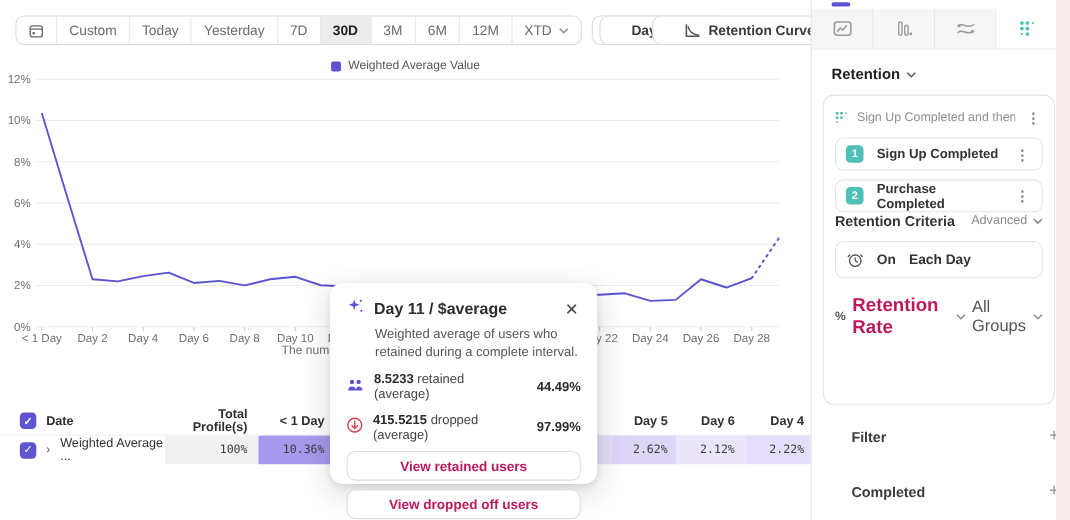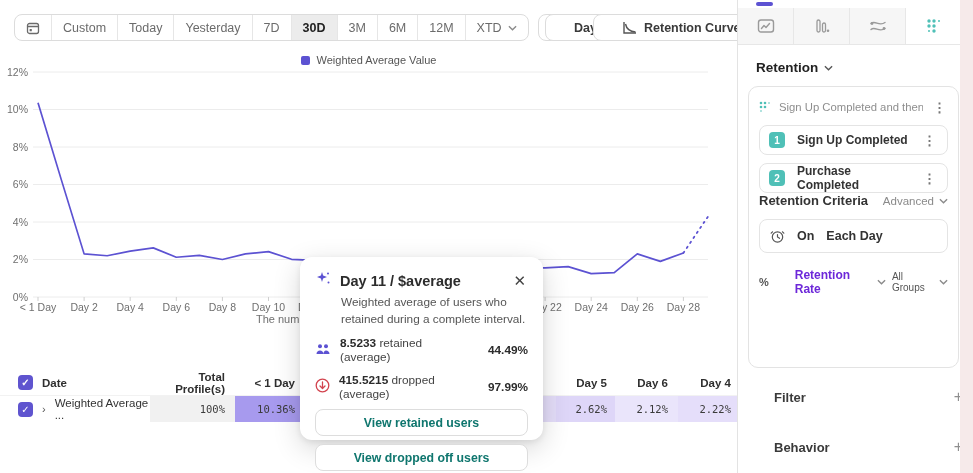--- a/index.html
+++ b/index.html
@@ -53,21 +53,21 @@
   .tooltip { position:absolute; left:300px; top:257px; width:243px; height:183px; background:#fff; border-radius:12px;
     box-shadow:0 2px 6px rgba(0,0,0,.08), 0 8px 28px rgba(0,0,0,.16); z-index:40; padding:13px 15px 12px; }
   .tt-head { display:flex; align-items:center; gap:8px; }
   .tt-title { font-size:14.5px; font-weight:bold; color:#2c2c2c; flex:1; }
   .tt-close { font-size:15px; color:#444; cursor:pointer; line-height:1; padding:1px 2px; }
   .tt-desc { margin:3px 0 0 26px; font-size:11.8px; color:#555; line-height:1.4; }
   .tt-stat { display:flex; align-items:center; gap:9px; margin:9px 0 0 0; font-size:11.8px; color:#444; }
   .tt-stat .pct { font-weight:bold; color:#2c2c2c; margin-left:8px; }
   .tt-stat b { color:#2c2c2c; }
   .tt-btn { margin-top:8px; height:27px; border:1px solid #ddd; border-radius:8px; display:flex; align-items:center; justify-content:center;
-    font-size:12.3px; font-weight:bold; color:#0f766e; cursor:pointer; background:#fff; }
+    font-size:12.3px; font-weight:bold; color:#be185d; cursor:pointer; background:#fff; }
   .tt-btn:first-of-type { margin-top:11px; }
 
   
   .sidebar { position:absolute; left:737px; top:0; width:236px; height:473px; background:#fff; border-left:1px solid #e3e3e3; }
   .pink-strip { position:absolute; right:0; top:0; width:13px; height:473px; background:#f6eaea; }
   .top-accent { position:absolute; left:18px; top:2px; width:17px; height:4px; background:#5c52d2; border-radius:2px; }
   .tabs { position:absolute; left:0; top:8px; width:223px; height:37px; display:flex; border-bottom:1px solid #e7e7e7; }
   .tab { flex:1; display:flex; align-items:center; justify-content:center; background:#f6f6f6; border-right:1px solid #e7e7e7; cursor:pointer; }
   .tab:last-child { border-right:none; }
   .tab.active { background:#fff; }
@@ -81,22 +81,22 @@
   .step-label { flex:1; font-size:12px; font-weight:bold; color:#333; }
   .crit-head { display:flex; align-items:center; }
   .crit-title { flex:1; font-size:13px; font-weight:bold; color:#333; }
   .advanced { display:flex; align-items:center; gap:5px; font-size:11.5px; color:#8a8a8a; cursor:pointer; }
   .on-card { display:flex; align-items:center; gap:12px; height:34px; border:1px solid #e4e4e4; border-radius:8px; padding:0 10px; margin-top:11px; cursor:pointer; }
   .on-card .w { font-size:12.5px; font-weight:bold; color:#333; }
   .save-btn { display:flex; align-items:center; height:30px; border:1px solid #e4e4e4; border-radius:8px; padding:0 12px; margin-top:25px;
     font-size:12.5px; font-weight:bold; color:#333; cursor:pointer; background:#fff; }
   .measure-row { display:flex; align-items:center; margin-top:15px; gap:6px; }
   .pct-ic { font-size:11px; font-weight:bold; color:#555; }
-  .measure-label { font-size:12px; font-weight:bold; color:#6d28d9; display:flex; align-items:center; gap:5px; cursor:pointer;margin-left:20px; }
-  .groups { margin-left:auto; font-size:10px; color:#555; display:flex; align-items:center; gap:5px; cursor:pointer; }
+  .measure-label { font-size:17px; font-weight:bold; color:#be185d; display:flex; align-items:center; gap:5px; cursor:pointer; }
+  .groups { margin-left:auto; font-size:15px; color:#555; display:flex; align-items:center; gap:5px; cursor:pointer; }
   .sb-row { position:absolute; left:36px; width:189px; display:flex; align-items:center; justify-content:space-between; }
   .sb-row .lbl { font-size:13px; font-weight:bold; color:#3a3a3a; }
   .plus { font-size:16px; color:#8f8f8f; cursor:pointer; line-height:1; }
 </style>
 </head>
 <body>
 
 <div class="app">
 
   <svg id="chart-svg" width="737" height="340" viewBox="0 0 737 340">
@@ -377,20 +377,20 @@
             </svg>
         </span>
       </div>
     </div>
 
     <div class="sb-row" style="top:389px;">
       <span class="lbl">Filter</span>
       <span class="plus">+</span>
     </div>
     <div class="sb-row" style="top:439px;">
-      <span class="lbl">Behavior</span>
+      <span class="lbl">Completed</span>
       <span class="plus">+</span>
     </div>
 
     <div class="pink-strip"></div>
   </aside>
 
 </div>
 
 </body></html>

